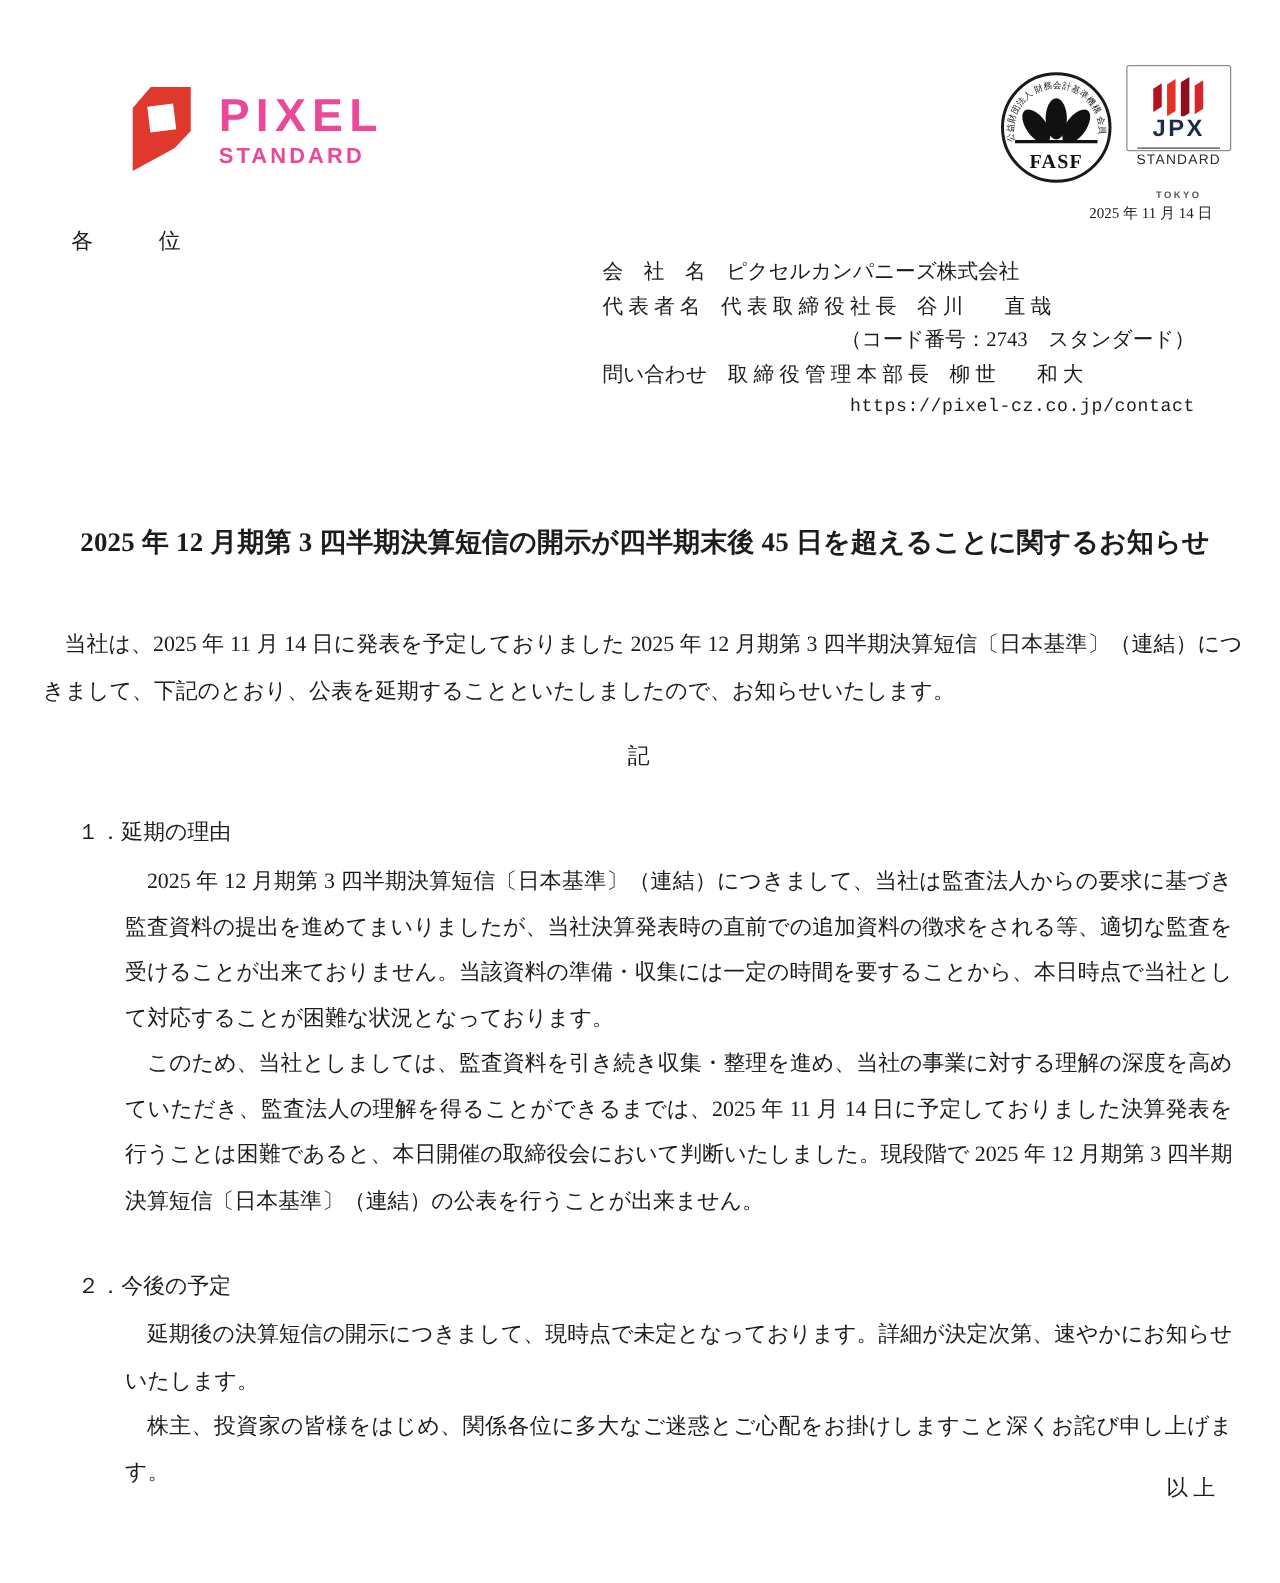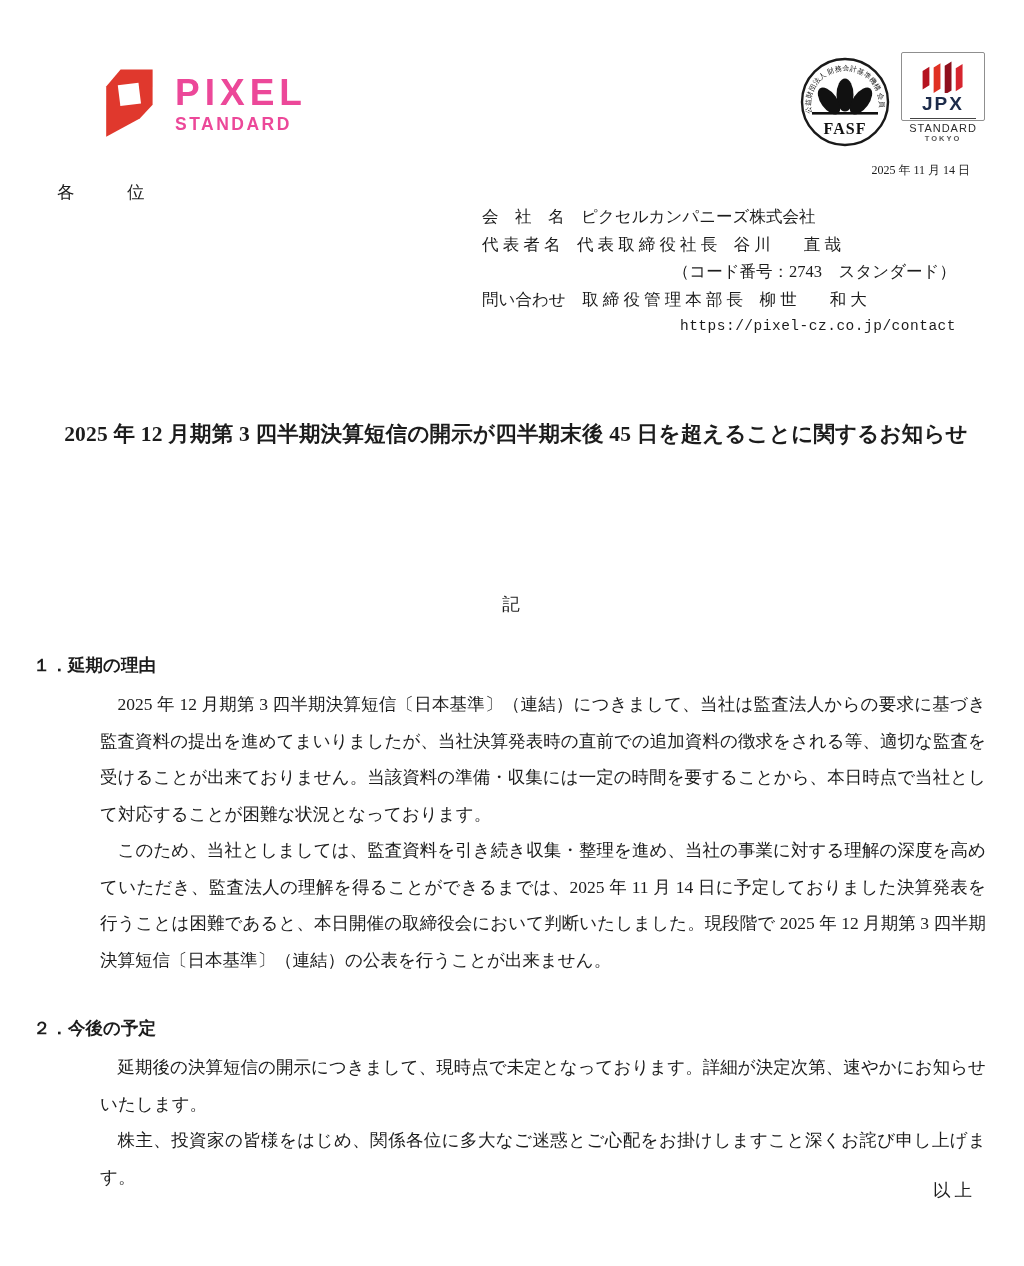--- a/index.html
+++ b/index.html
@@ -50,21 +50,21 @@
     font-family: "Liberation Sans", "DejaVu Sans", sans-serif;
     padding-top: 6px;
   }
   .jpx-bars { width: 52px; height: 34px; display: block; margin: 0 auto; }
   .jpx-label {
     font-size: 19px; font-weight: bold; color: #1c2b4a;
     letter-spacing: 2px; line-height: 1; margin-top: 1px;
   }
   .jpx-divider { width: 66px; height: 1px; background: #444; margin: 5px auto 4px auto; }
   .jpx-market { font-size: 11px; font-weight: normal; color: #2b2b2b; letter-spacing: 1px; line-height: 1; }
-  .jpx-city { font-size: 7.5px; font-weight: bold; color: #555; letter-spacing: 2px; line-height: 1; margin-top: 1px; }
+  .jpx-city { font-size: 7.5px; font-weight: bold; color: #555; letter-spacing: 2px; line-height: 1; margin-top: 18px; }
 
   
   .date-line {
     position: absolute;
     top: 162px;
     right: 54px;
     font-size: 12px;
   }
   .addressee {
     position: absolute;
@@ -109,23 +109,23 @@
     left: 0; right: 0;
     top: 592px;
     text-align: center;
     font-size: 17.5px;
     letter-spacing: 2px;
   }
   .section { position: absolute; left: 0; right: 0; }
   .section-1 { top: 653px; }
   .section-2 { top: 1016px; }
   .section h2 {
-    margin: 0 0 9px 33px;
-    font-size: 17.5px;
-    font-weight: bold;
+    margin: 0 0 9px 62px;
+    font-size: 17.5px;
+    font-weight: normal;
   }
   .section p {
     margin: 0 38px 0 100px;
     font-size: 17.5px;
     line-height: 36.5px;
     text-align: justify;
     text-indent: 1em;
   }
   .closing {
     position: absolute;
@@ -186,20 +186,21 @@
   <div class="company-block">
     <div>会　社　名　ピクセルカンパニーズ株式会社</div>
     <div>代 表 者 名　代 表 取 締 役 社 長　谷 川　　直 哉</div>
     <div class="right">（コード番号：2743　スタンダード）</div>
     <div>問い合わせ　取 締 役 管 理 本 部 長　柳 世　　和 大</div>
     <div class="right url">https://pixel-cz.co.jp/contact</div>
   </div>
 
   <h1 class="doc-title">2025 年 12 月期第 3 四半期決算短信の開示が四半期末後 45 日を超えることに関するお知らせ</h1>
 
+  <p class="intro">当社は、2025 年 11 月 14 日に発表を予定しておりました 2025 年 12 月期第 3 四半期決算短信〔日本基準〕（連結）につきまして、下記のとおり、公表を延期することといたしましたので、お知らせいたします。</p>
 
   <div class="record-mark">記</div>
 
   <div class="section section-1">
     <h2>１．延期の理由</h2>
     <p>2025 年 12 月期第 3 四半期決算短信〔日本基準〕（連結）につきまして、当社は監査法人からの要求に基づき監査資料の提出を進めてまいりましたが、当社決算発表時の直前での追加資料の徴求をされる等、適切な監査を受けることが出来ておりません。当該資料の準備・収集には一定の時間を要することから、本日時点で当社として対応することが困難な状況となっております。</p>
     <p>このため、当社としましては、監査資料を引き続き収集・整理を進め、当社の事業に対する理解の深度を高めていただき、監査法人の理解を得ることができるまでは、2025 年 11 月 14 日に予定しておりました決算発表を行うことは困難であると、本日開催の取締役会において判断いたしました。現段階で 2025 年 12 月期第 3 四半期決算短信〔日本基準〕（連結）の公表を行うことが出来ません。</p>
   </div>
 
   <div class="section section-2">

